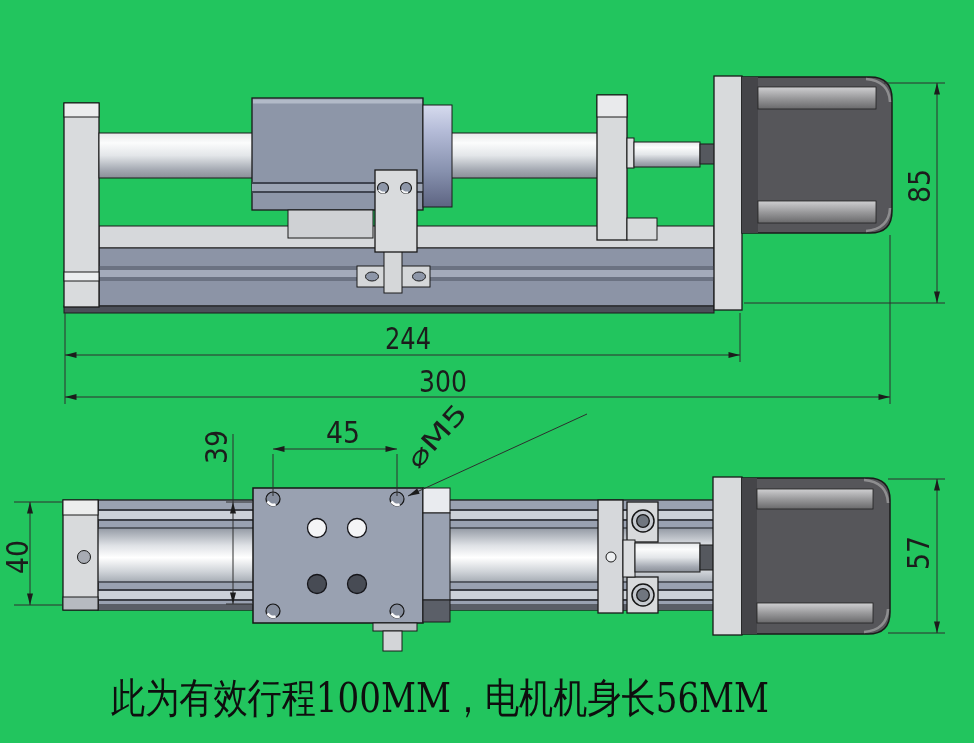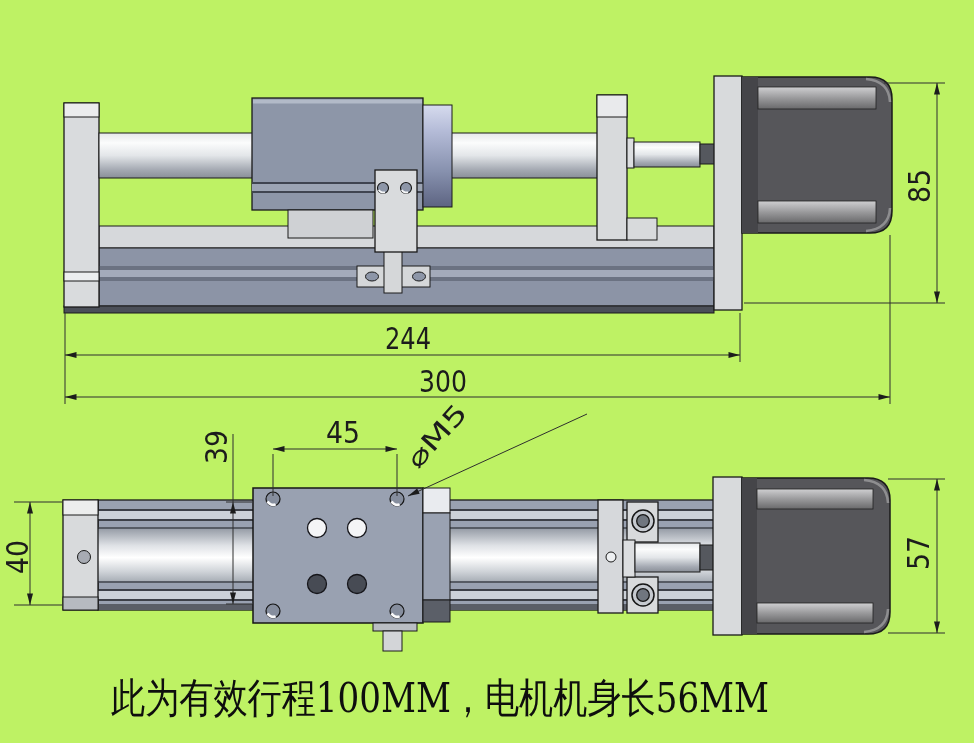--- a/index.html
+++ b/index.html
@@ -1,16 +1,16 @@
 <!DOCTYPE html>
 <html><head>
 <meta charset="utf-8">
 <style>
   html,body{margin:0;padding:0;background:#ffffff;}
-  .canvas{width:974px;height:743px;background:#bef264;position:relative;overflow:hidden;}
+  .canvas{width:974px;height:743px;background:#22c55e;position:relative;overflow:hidden;}
   svg{display:block;}
   .oL{stroke:#1a1a1a;stroke-width:1.3;}
   .oT{stroke:#1a1a1a;stroke-width:1;}
   .noS{stroke:none;}
   .dimline{stroke:#2e2e2e;stroke-width:1;fill:none;}
   .dim{font:30px "DejaVu Sans","Liberation Sans",sans-serif;fill:#1c1c1c;}
   .dimS{font:26px "DejaVu Sans","Liberation Sans",sans-serif;fill:#1c1c1c;}
   .cap{font:41px "DejaVu Serif","Liberation Serif",serif;fill:#0e0e0e;}
   .arr{fill:#1c1c1c;}
 </style>

